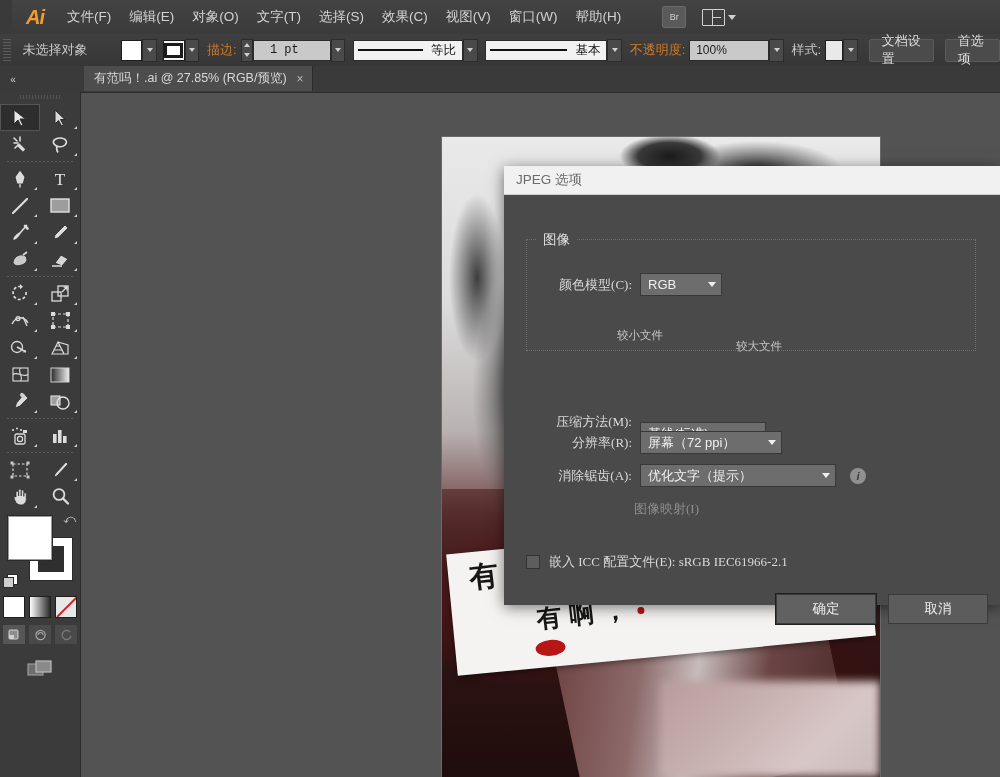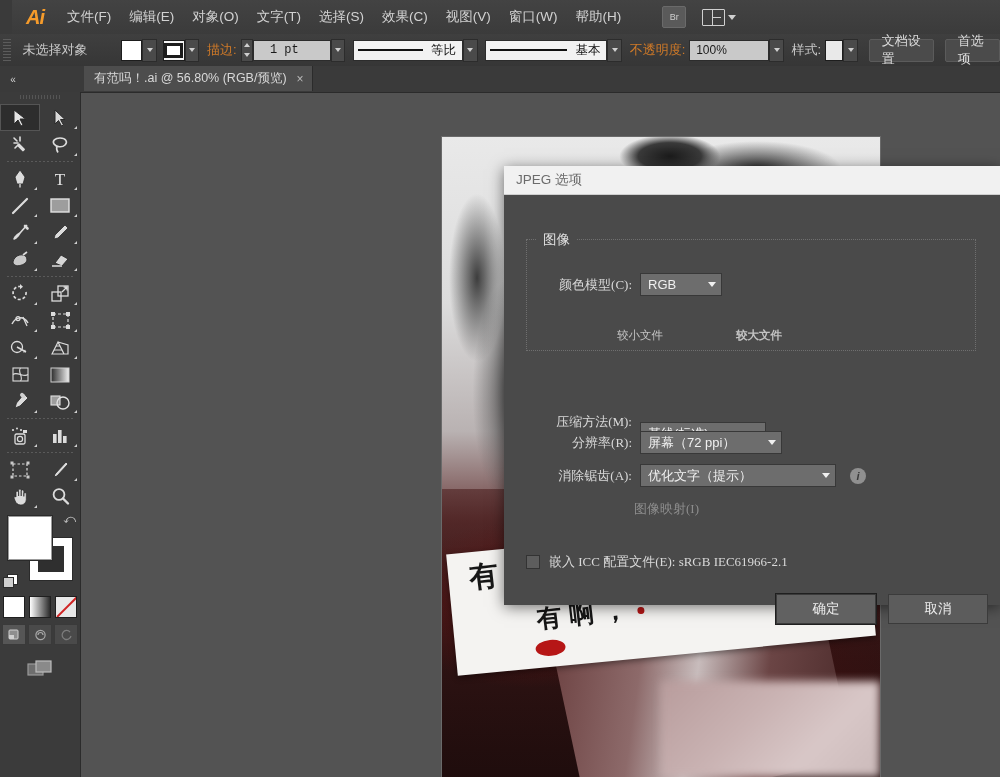--- a/index.html
+++ b/index.html
@@ -374,21 +374,21 @@
 
     <div style="width:14px;"></div>
     <div class="flatbtn">文档设置</div>
     <div style="width:14px;"></div>
     <div class="flatbtn">首选项</div>
   </div>
 
   <div class="tabbar">
     <div class="collapse-btn">«</div>
     <div class="doctab">
-      <span class="t">有范吗！.ai @ 56.80% (RGB/预览)</span>
+      <span class="t">有范吗！.ai @ 27.85% (RGB/预览)</span>
       <span class="x">×</span>
     </div>
   </div>
 
   <div class="toolpanel">
     <div class="tp-grip"></div>
     <div class="toolgrid">
 
       <div class="tool sel">
         <svg width="14" height="18" viewBox="0 0 14 18">
@@ -673,21 +673,21 @@
         <span class="lbl mono" style="width:98px;text-align:right;">颜色模型(C):</span>
         <span style="width:8px;"></span>
         <span class="select" style="width:68px;">
           <span>RGB</span>
           <span class="caret"></span>
         </span>
       </div>
 
 
       <div class="small" style="position:absolute;left:113px;top:133px;">较小文件</div>
-      <div class="small" style="position:absolute;left:232px;top:133px;font-weight:bold;">较大文件</div>
+      <div class="small" style="position:absolute;left:232px;top:144px;">较大文件</div>
 
 
       <div class="row" style="left:30px;top:203px;">
         <span class="lbl mono" style="width:98px;text-align:right;">压缩方法(M):</span>
         <span style="width:8px;"></span>
         <span class="select" style="width:112px;margin-top:24px;">
           <span>基线(标准)</span>
           <span class="caret"></span>
         </span>
       </div>

